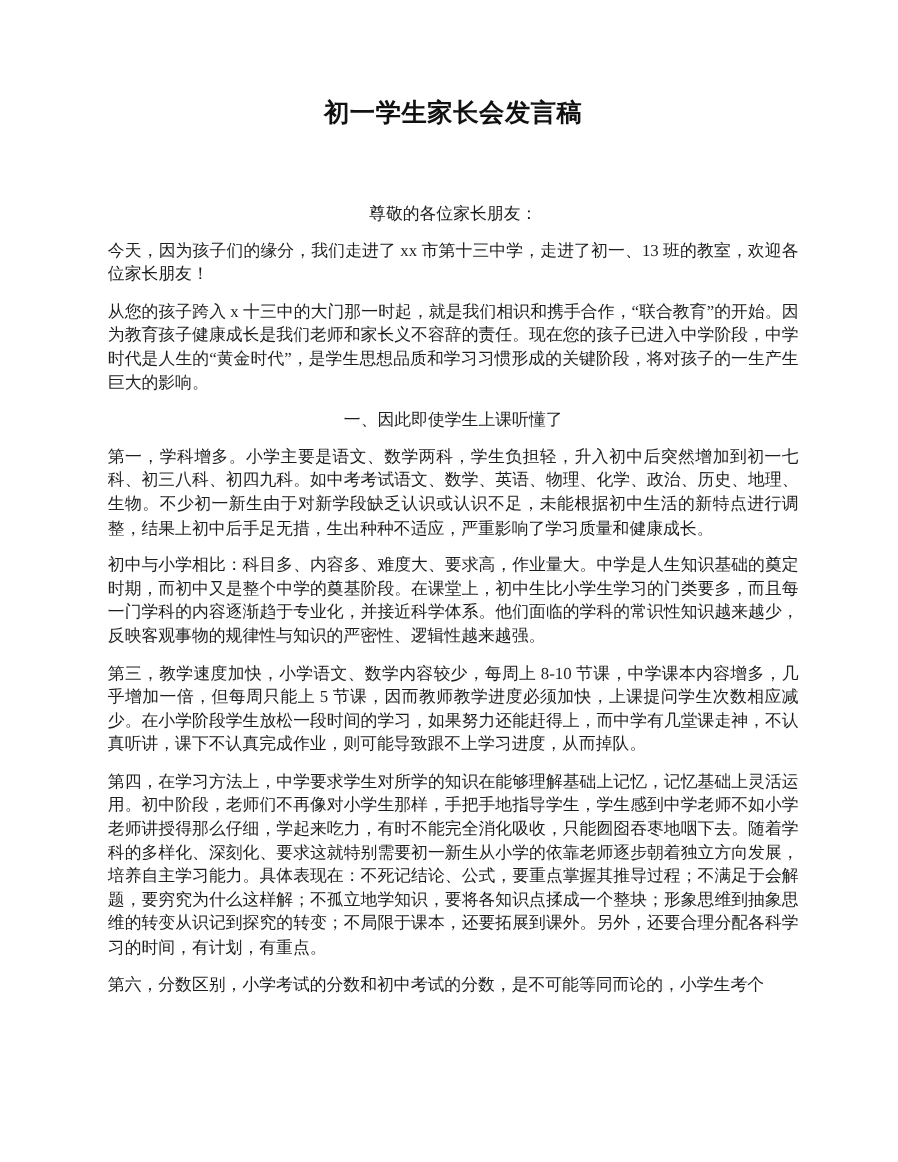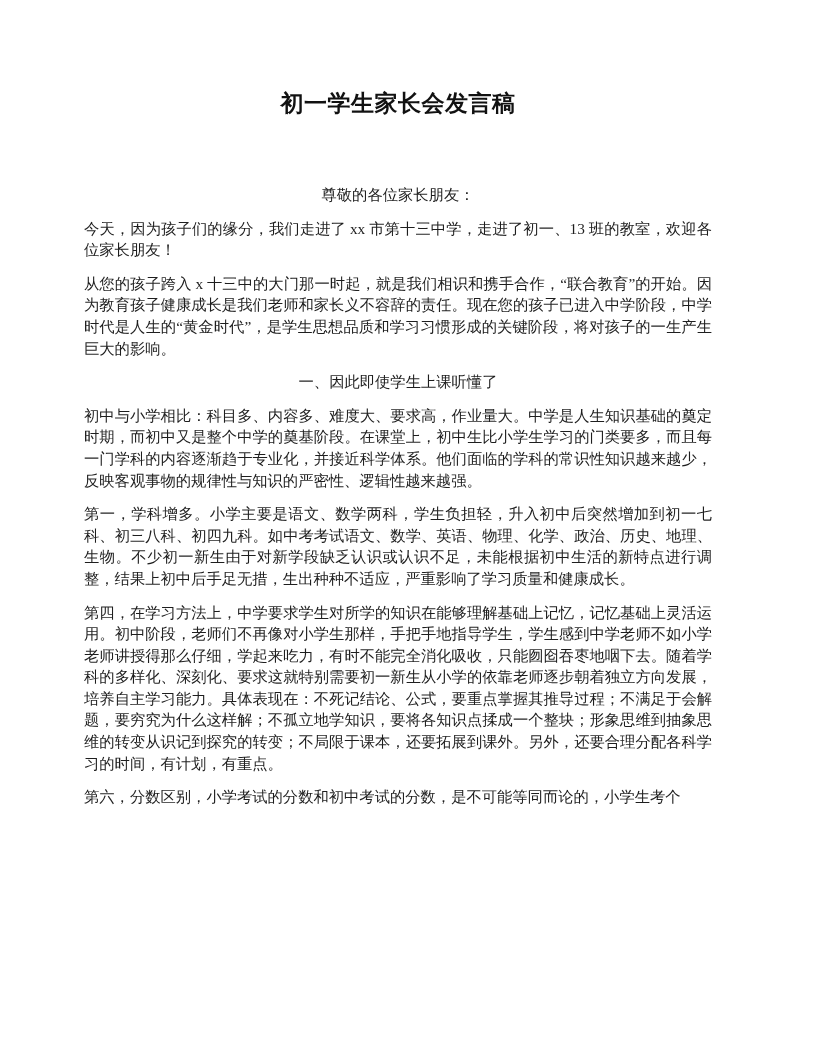--- a/index.html
+++ b/index.html
@@ -17,21 +17,21 @@
   }
   .page {
     position: relative;
     width: 816px;
     height: 1056px;
     box-sizing: border-box;
     background: #ffffff;
   }
   .doc-body {
     position: absolute;
-    left: 84px;
+    left: 98px;
     top: 88px;
     width: 628px;
   }
   .doc-title {
     font-family: "DejaVu Sans", "Liberation Sans", sans-serif;
     font-weight: bold;
     font-size: 23px;
     line-height: 30px;
     text-align: center;
     color: #111111;
@@ -70,25 +70,26 @@
     <div class="title-gap"></div>
 
     <p class="para nojustify">尊敬的各位家长朋友：</p>
 
     <p class="para">今天，因为孩子们的缘分，我们走进了 xx 市第十三中学，走进了初一、13 班的教室，欢迎各位家长朋友！</p>
 
     <p class="para">从您的孩子跨入 x 十三中的大门那一时起，就是我们相识和携手合作，“联合教育”的开始。因为教育孩子健康成长是我们老师和家长义不容辞的责任。现在您的孩子已进入中学阶段，中学时代是人生的“黄金时代”，是学生思想品质和学习习惯形成的关键阶段，将对孩子的一生产生巨大的影响。</p>
 
     <p class="para nojustify">一、因此即使学生上课听懂了</p>
 
+    <p class="para">第一，学科增多。小学主要是语文、数学两科，学生负担轻，升入初中后突然增加到初一七科、初三八科、初四九科。如中考考试语文、数学、英语、物理、化学、政治、历史、地理、生物。不少初一新生由于对新学段缺乏认识或认识不足，未能根据初中生活的新特点进行调整，结果上初中后手足无措，生出种种不适应，严重影响了学习质量和健康成长。</p>
+
     <p class="para">初中与小学相比：科目多、内容多、难度大、要求高，作业量大。中学是人生知识基础的奠定时期，而初中又是整个中学的奠基阶段。在课堂上，初中生比小学生学习的门类要多，而且每一门学科的内容逐渐趋于专业化，并接近科学体系。他们面临的学科的常识性知识越来越少，反映客观事物的规律性与知识的严密性、逻辑性越来越强。</p>
 
-    <p class="para">第一，学科增多。小学主要是语文、数学两科，学生负担轻，升入初中后突然增加到初一七科、初三八科、初四九科。如中考考试语文、数学、英语、物理、化学、政治、历史、地理、生物。不少初一新生由于对新学段缺乏认识或认识不足，未能根据初中生活的新特点进行调整，结果上初中后手足无措，生出种种不适应，严重影响了学习质量和健康成长。</p>
 
-
+    <p class="para">第三，教学速度加快，小学语文、数学内容较少，每周上 8-10 节课，中学课本内容增多，几乎增加一倍，但每周只能上 5 节课，因而教师教学进度必须加快，上课提问学生次数相应减少。在小学阶段学生放松一段时间的学习，如果努力还能赶得上，而中学有几堂课走神，不认真听讲，课下不认真完成作业，则可能导致跟不上学习进度，从而掉队。</p>
 
     <p class="para">第四，在学习方法上，中学要求学生对所学的知识在能够理解基础上记忆，记忆基础上灵活运用。初中阶段，老师们不再像对小学生那样，手把手地指导学生，学生感到中学老师不如小学老师讲授得那么仔细，学起来吃力，有时不能完全消化吸收，只能囫囵吞枣地咽下去。随着学科的多样化、深刻化、要求这就特别需要初一新生从小学的依靠老师逐步朝着独立方向发展，培养自主学习能力。具体表现在：不死记结论、公式，要重点掌握其推导过程；不满足于会解题，要穷究为什么这样解；不孤立地学知识，要将各知识点揉成一个整块；形象思维到抽象思维的转变从识记到探究的转变；不局限于课本，还要拓展到课外。另外，还要合理分配各科学习的时间，有计划，有重点。</p>
 
 
     <p class="para">第六，分数区别，小学考试的分数和初中考试的分数，是不可能等同而论的，小学生考个</p>
 
   </div>
 </div>
 
 </body></html>

